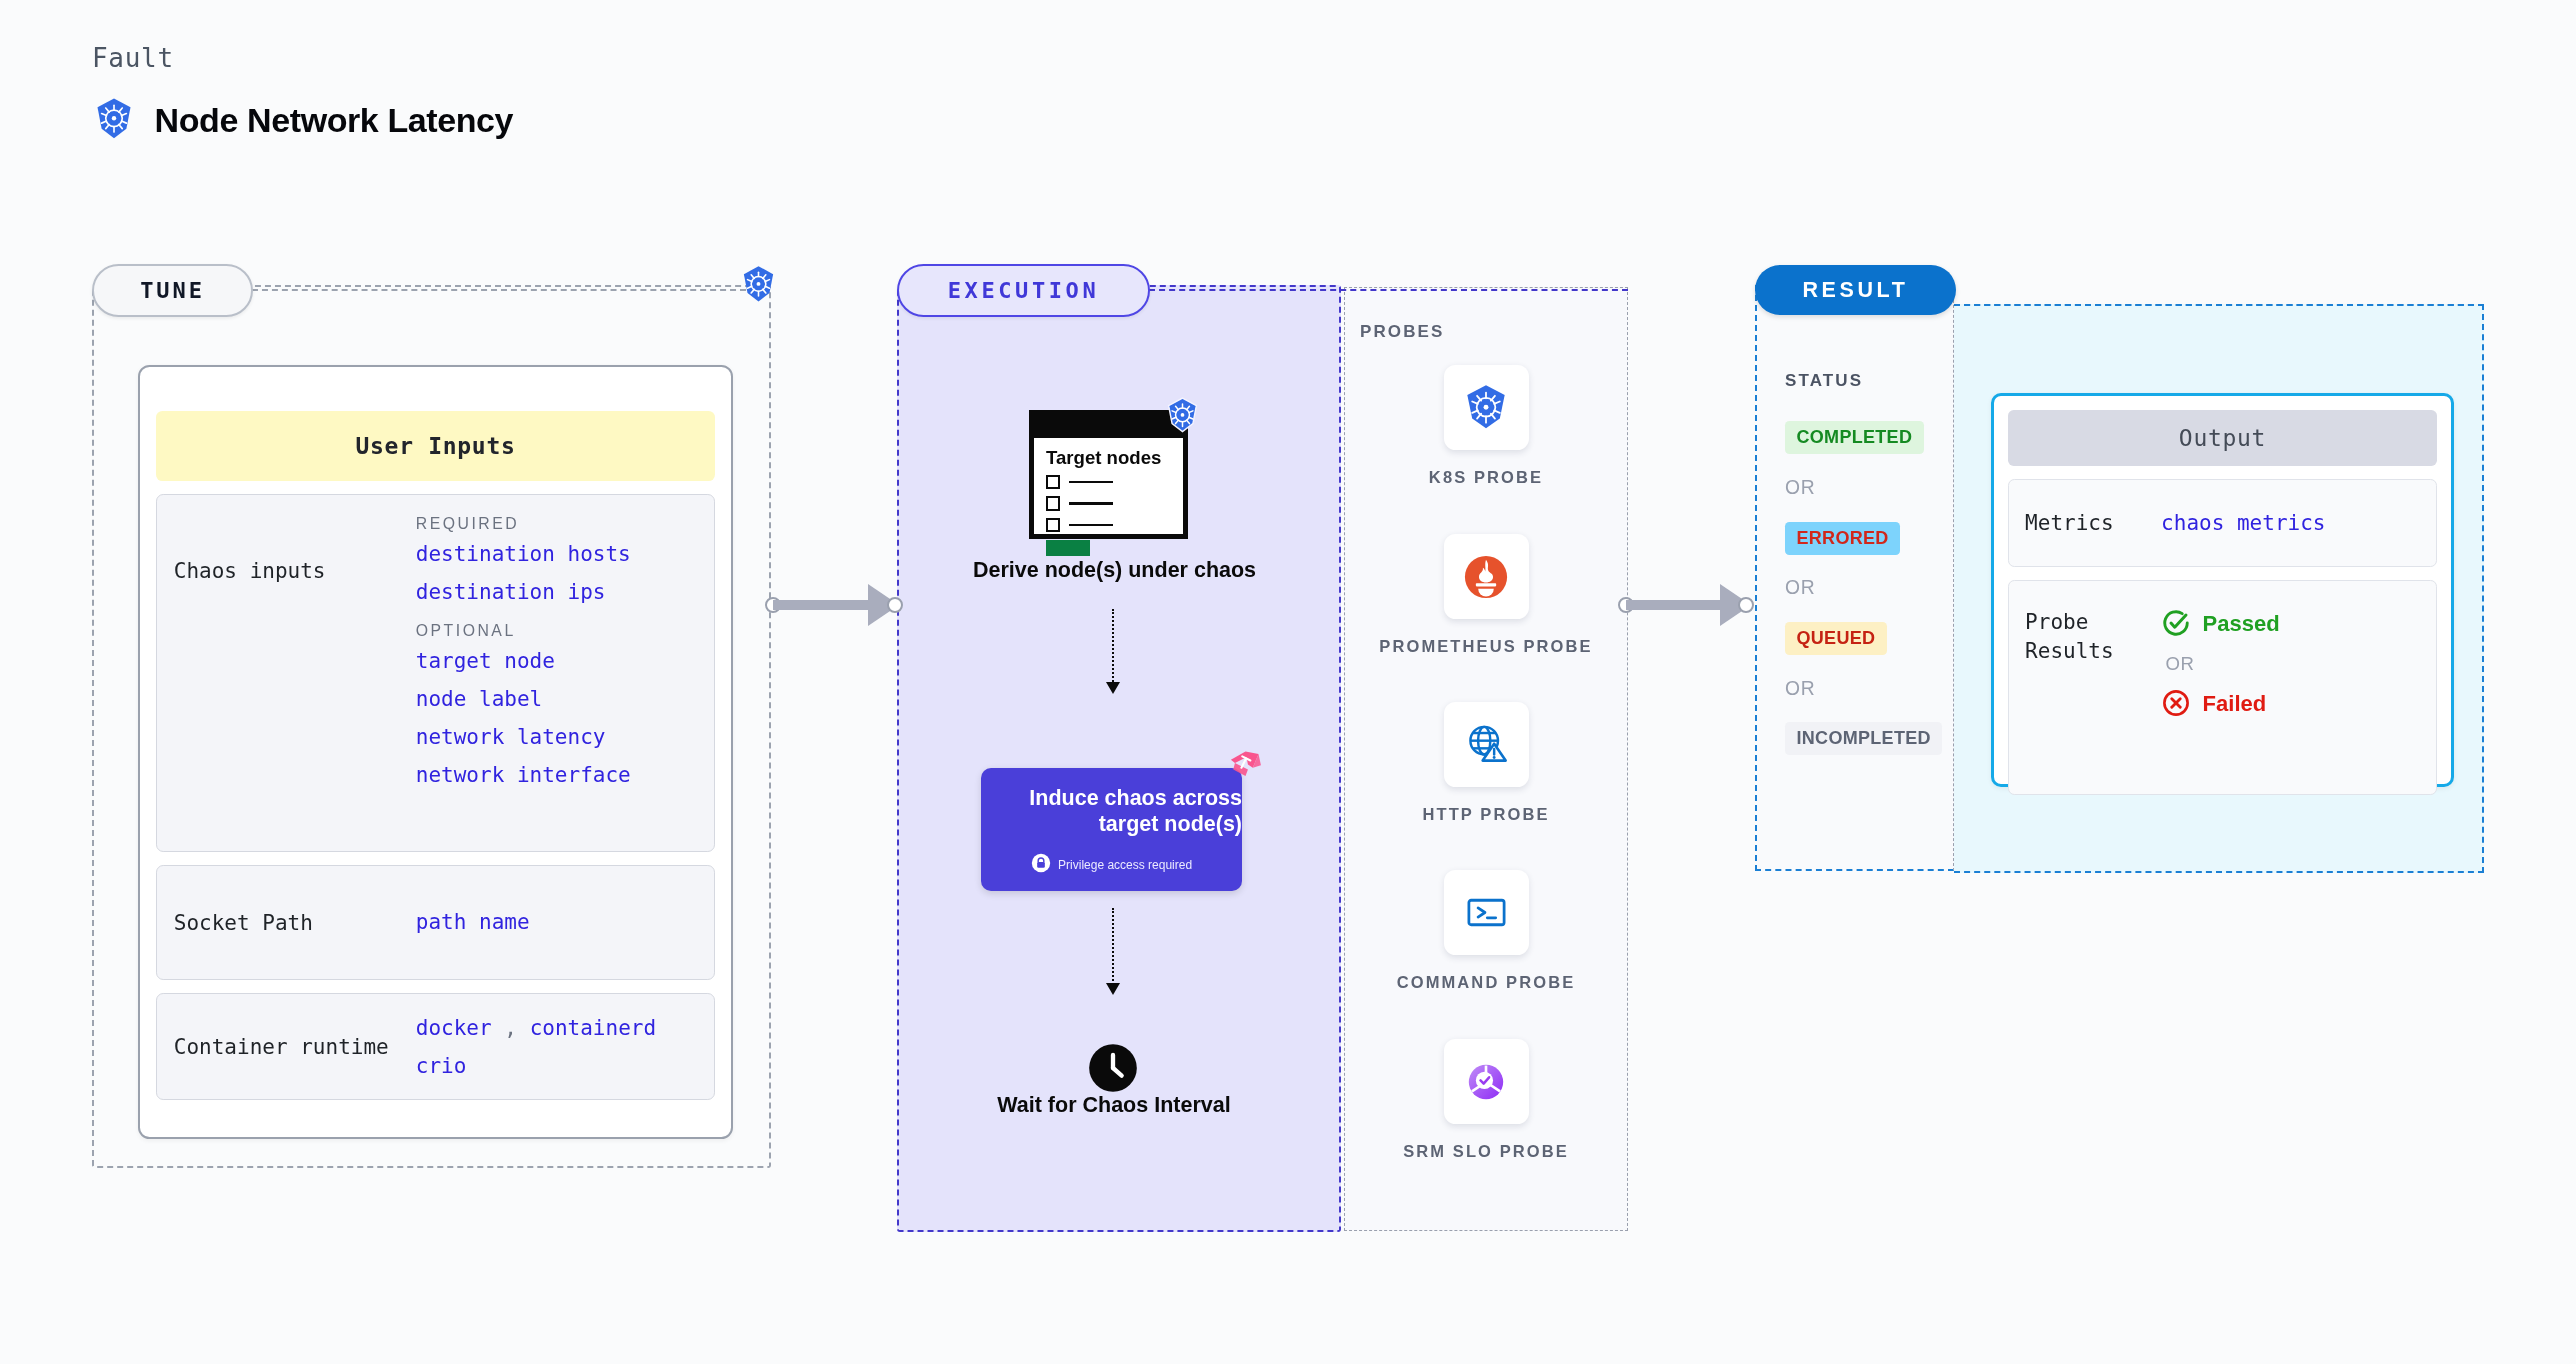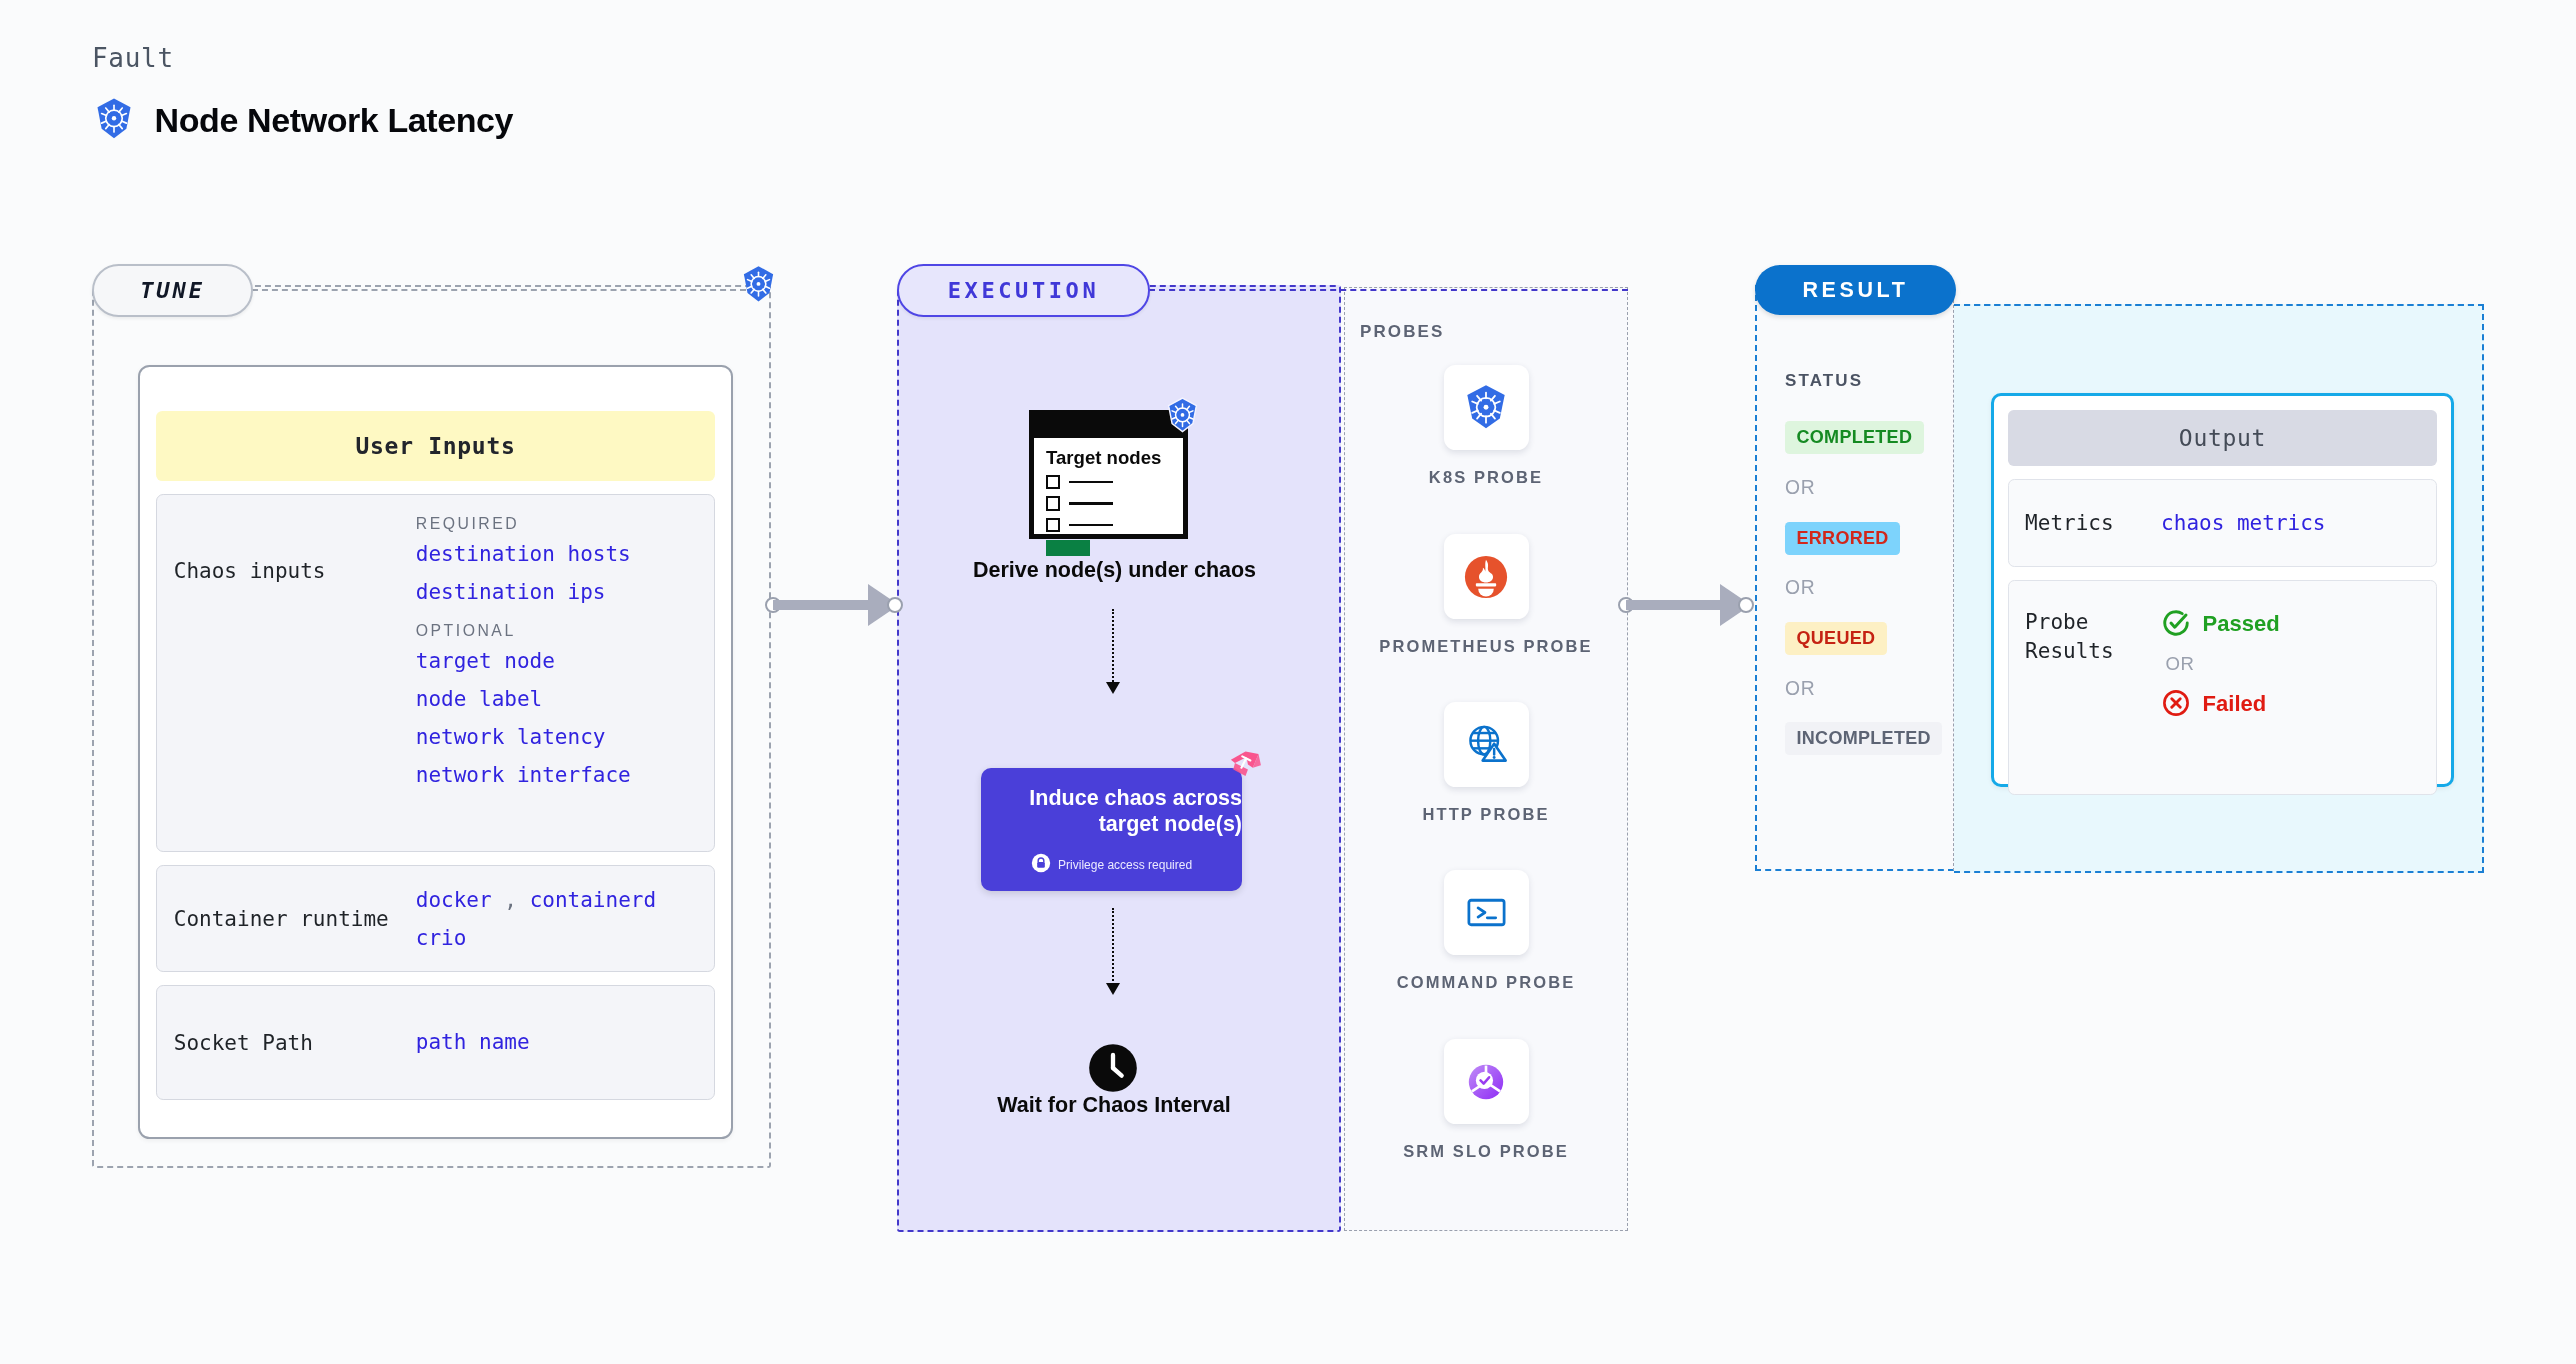--- a/index.html
+++ b/index.html
@@ -31,21 +31,21 @@
   #tune-pill {
     position: absolute; left: 92px; top: 264px;
     width: 161px; height: 53px;
     background: #f6f7f9; border: 2.1px solid #b9bfc9; border-radius: 27px;
     display: flex; align-items: center; justify-content: center;
     box-shadow: 0 1.4px 3.6px rgba(0,0,0,.07);
     z-index: 4;
   }
   #tune-pill span {
     font-family: "DejaVu Sans Mono", monospace;
-    font-size: 22px; font-weight: 700; color: #111827; letter-spacing: 2.9px; font-style: italic;
+    font-size: 22px; font-weight: 700; color: #111827; letter-spacing: 2.9px;
   }
   #tune-dash-line {
     position: absolute; left: 252px; top: 289px; width: 494px; height: 0;
     border-top: 2.1px dashed #9ca3af; z-index: 3;
   }
   #tune-k8s {
     position: absolute; left: 739px; top: 265px; z-index: 5;
   }
 
   #user-inputs-card {
@@ -368,36 +368,36 @@
       <div class="io-val">destination hosts</div>
       <div class="io-val">destination ips</div>
       <div class="grp-label second">OPTIONAL</div>
       <div class="io-val">target node</div>
       <div class="io-val">node label</div>
       <div class="io-val">network latency</div>
       <div class="io-val">network interface</div>
     </div>
   </div>
 
+  <div class="io-block" id="block-socket">
+    <div class="io-key">Socket Path</div>
+    <div class="io-vals">
+      <div class="io-val">path name</div>
+    </div>
+  </div>
+
   <div class="io-block" id="block-runtime">
     <div class="io-key">Container runtime</div>
     <div class="io-vals">
       <div class="io-val">
         <span>docker</span>
         <span class="sep">,</span>
         <span>containerd</span>
       </div>
       <div class="io-val">crio</div>
-    </div>
-  </div>
-
-  <div class="io-block" id="block-socket">
-    <div class="io-key">Socket Path</div>
-    <div class="io-vals">
-      <div class="io-val">path name</div>
     </div>
   </div>
 </div>
 
 <div class="connector" id="conn1">
   <div class="conn-dot" style="left:0"></div>
   <div class="conn-shaft" style="left:7.9px; right:34px;"></div>
   <div class="conn-head" style="left:103px;"></div>
   <div class="conn-dot" style="left:122px"></div>
 </div>

